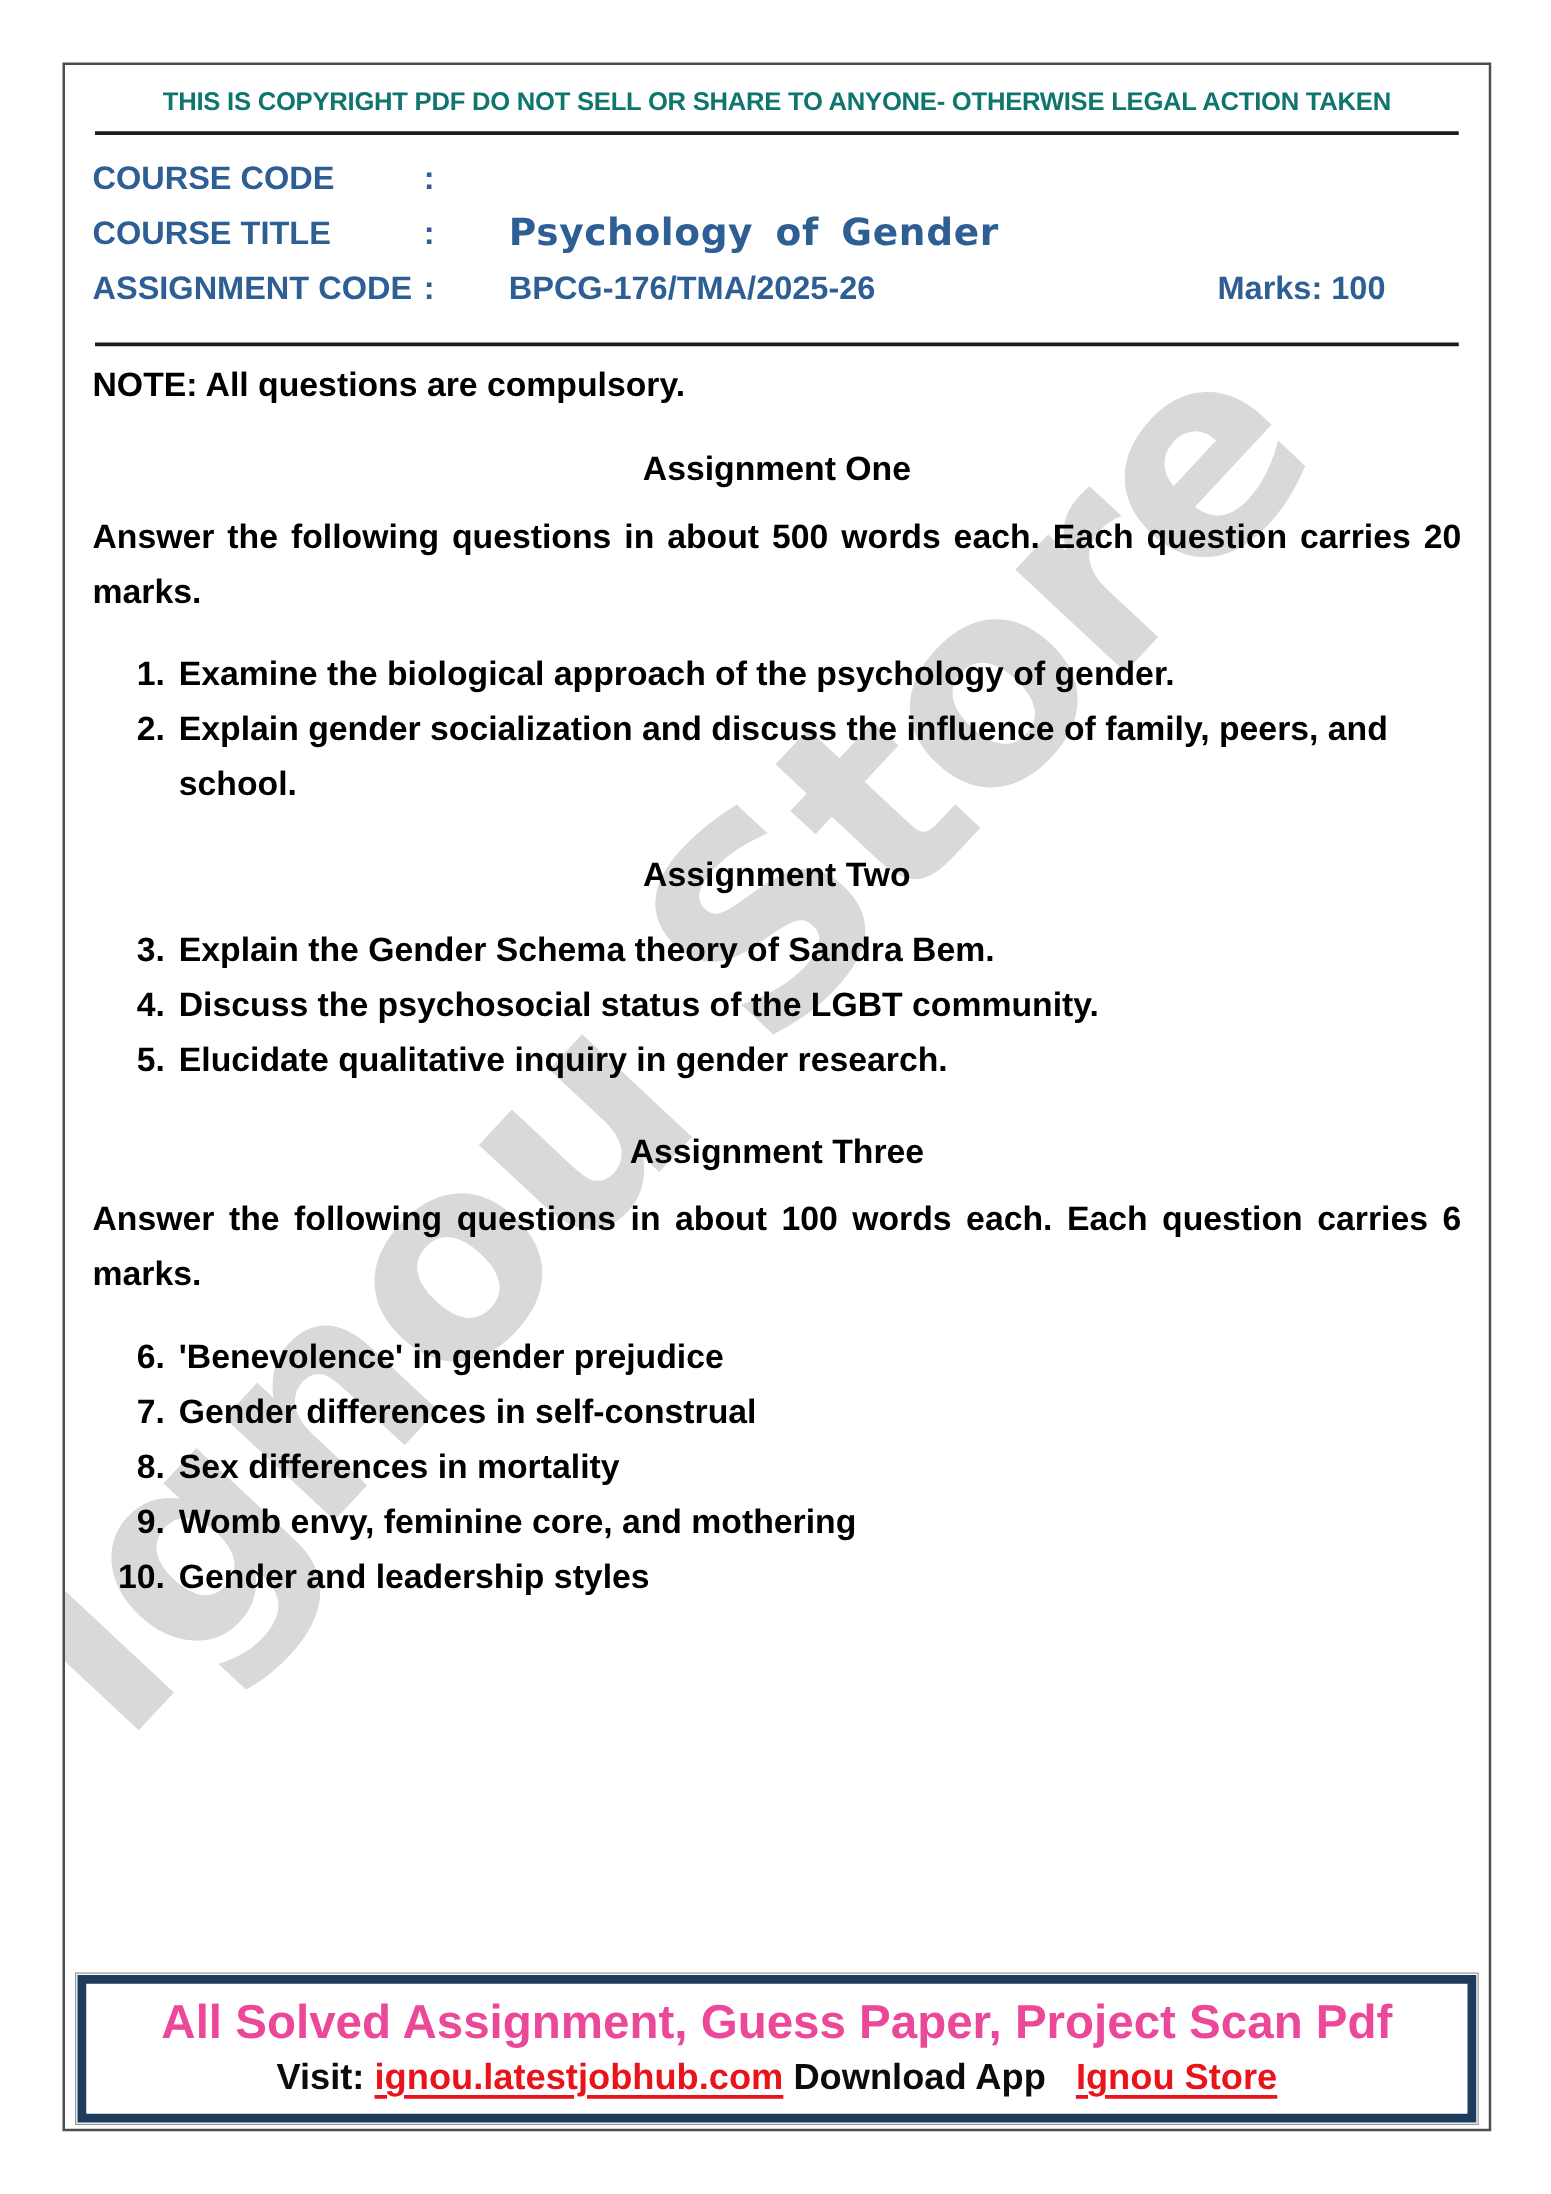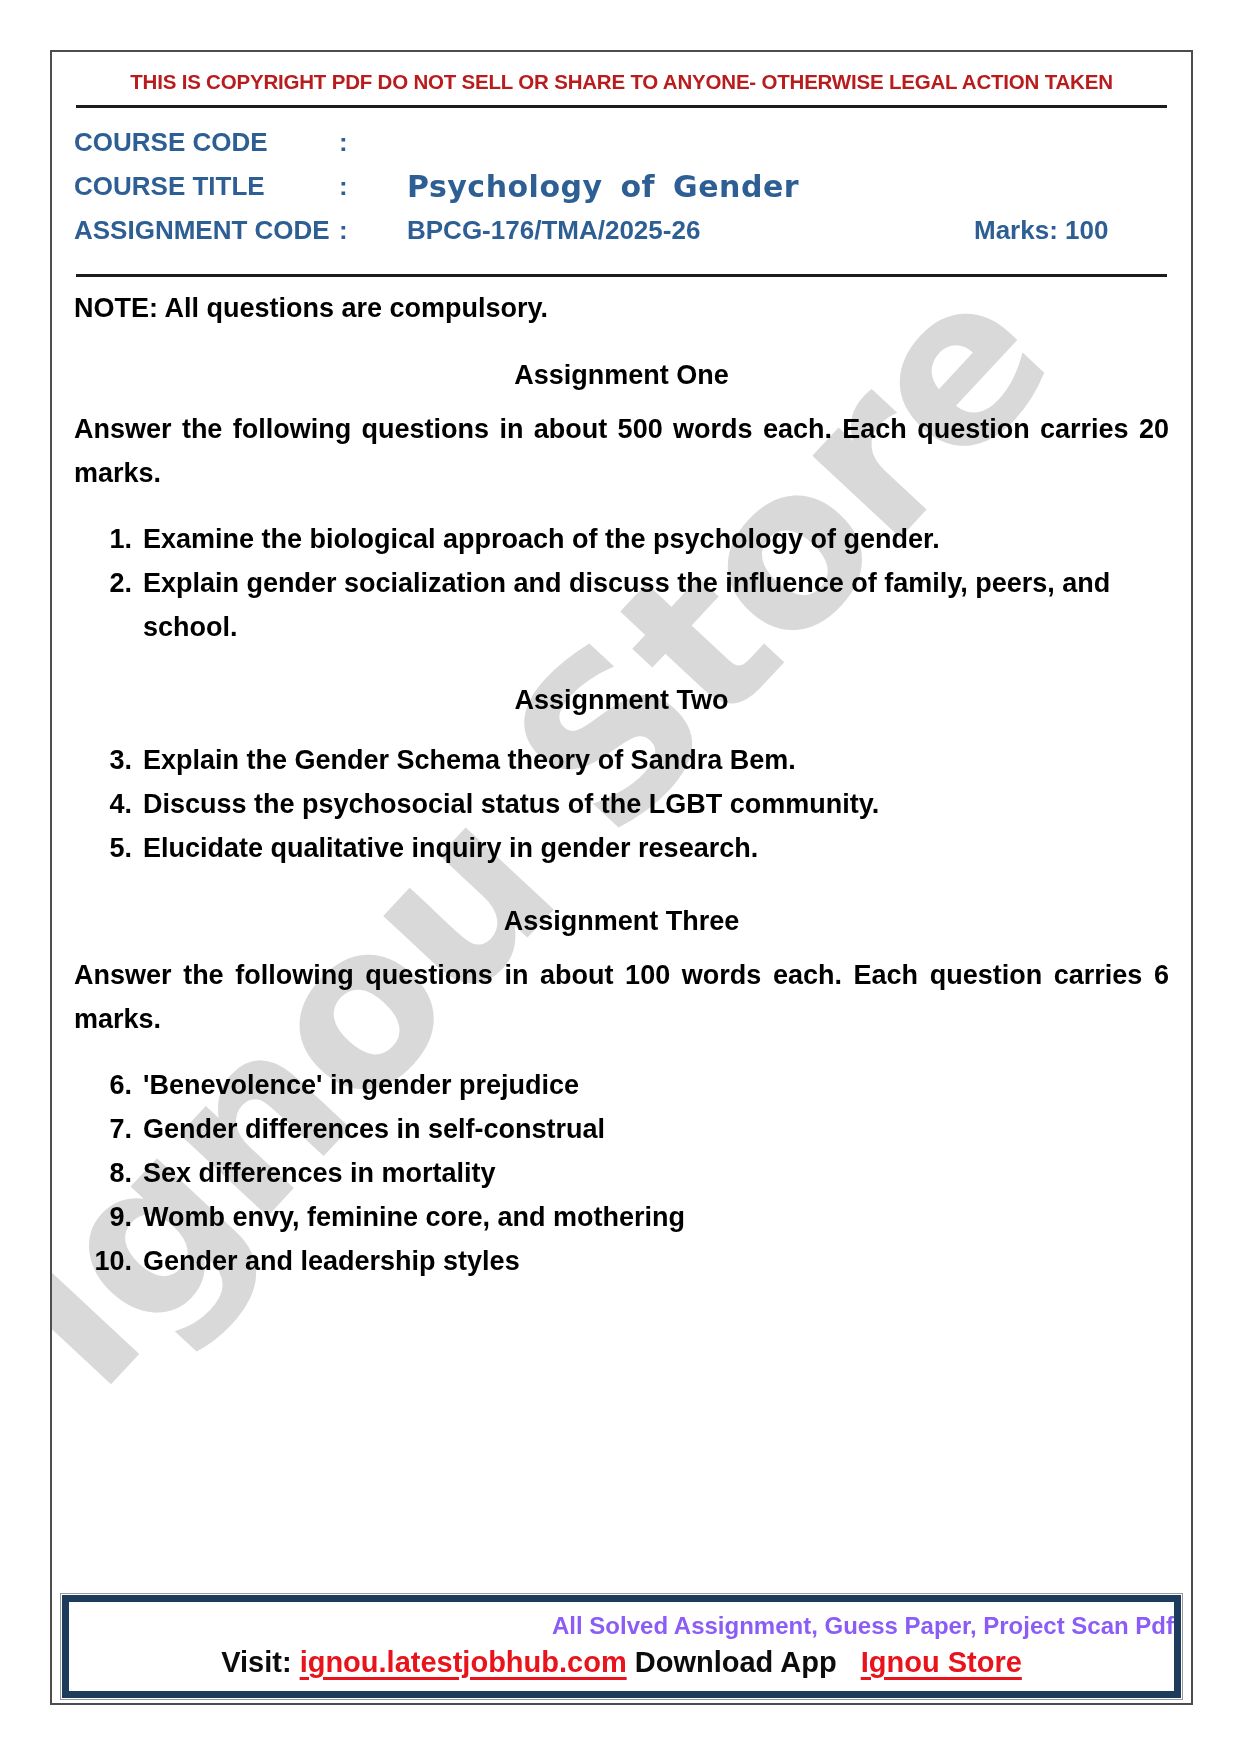--- a/index.html
+++ b/index.html
@@ -14,21 +14,21 @@
   }
   .watermark{
     position:absolute;left:470px;top:780px;z-index:0;
     transform:translate(-50%,-50%) rotate(-47deg);
     font-size:220px;font-weight:bold;letter-spacing:-4px;
     color:#d9d9d9;white-space:nowrap;pointer-events:none;
     font-family:"DejaVu Sans",sans-serif;
   }
   .flow{position:relative;z-index:1;}
   .copyright{
-    margin-top:8px;text-align:center;color:#b91c1c;font-weight:bold;
+    margin-top:8px;text-align:center;color:#0f766e;font-weight:bold;
     font-size:20.5px;letter-spacing:-0.2px;
   }
   .rule{border:0;border-top:3px solid #1c1c1c;margin:11px 2px 0 2px;}
   .info-rows{margin-top:12px;}
   .info-row{
     display:grid;grid-template-columns:265px 68px 1fr;align-items:center;
     height:44px;color:#2e5f94;font-weight:bold;font-size:26px;position:relative;
   }
   .value-title{
     font-family:"DejaVu Sans",sans-serif;font-size:30px;word-spacing:7px;letter-spacing:0.5px;
@@ -43,21 +43,21 @@
   }
   .qlist{margin-top:22px;}
   .q{display:flex;font-size:27px;font-weight:bold;color:#000;line-height:44px;}
   .qnum{flex:0 0 58px;width:58px;text-align:right;}
   .qtext{margin-left:11px;flex:1;}
   .footer{
     position:absolute;left:10px;right:10px;bottom:5px;z-index:2;
     border:7px solid #1d3b5c;outline:1px solid #9a9a9a;outline-offset:1px;
     background:#ffffff;text-align:center;padding:10px 0 12px 0;
   }
-  .footer-line1{color:#8b5cf6;font-size:24px;font-weight:bold;text-align:right;}
+  .footer-line1{color:#ec4899;font-size:38px;font-weight:bold;}
   .footer-line2{color:#0c0c0c;font-size:29px;font-weight:bold;margin-top:6px;}
   .link-red{
     color:#e8131b;text-decoration:underline;text-decoration-thickness:3px;
     text-underline-offset:5px;cursor:pointer;
   }
   .app-link{margin-left:16px;}
 </style>
 </head>
 <body>
 

